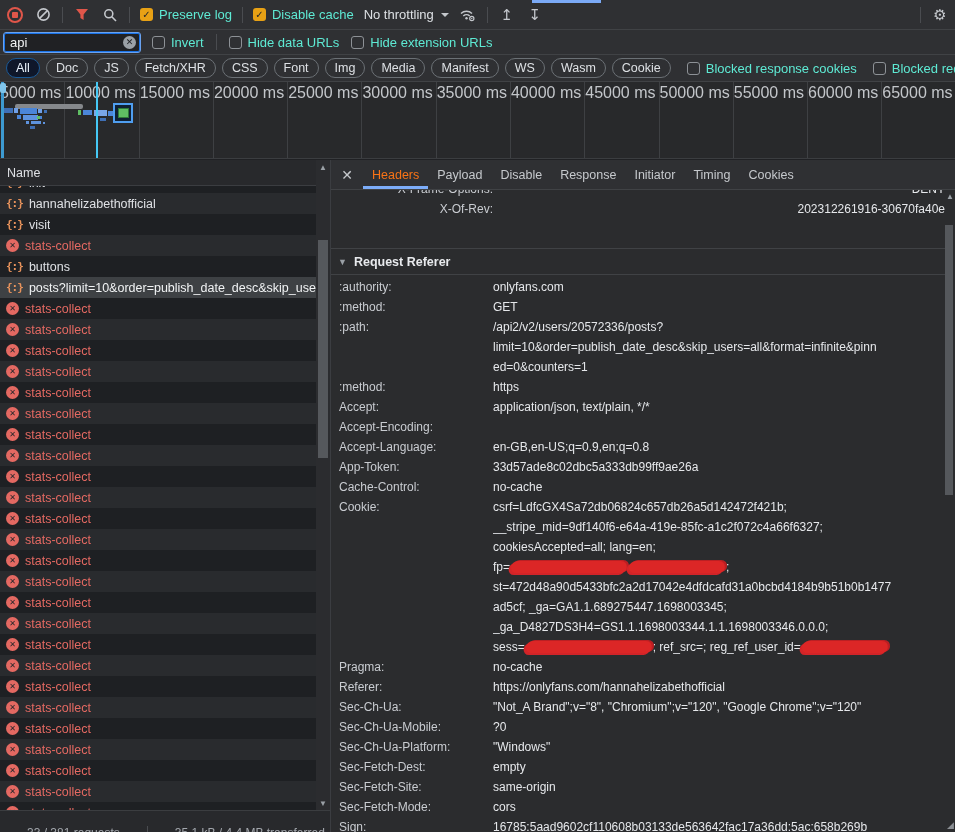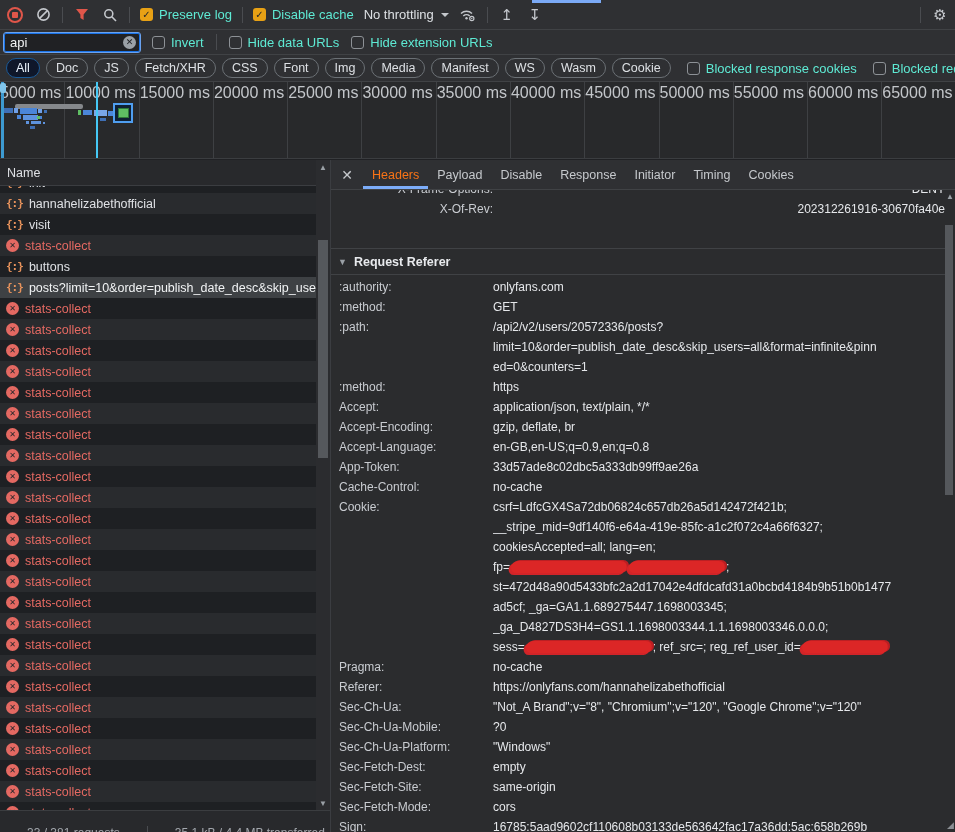--- a/index.html
+++ b/index.html
@@ -456,23 +456,20 @@
               </div>
             </div>
             <div class="hrow">
               <div class="hkey">Accept:</div>
               <div class="hval">
                 <div class="vline"><span class="vt">application/json, text/plain, */*</span></div>
               </div>
             </div>
             <div class="hrow">
               <div class="hkey">Accept-Encoding:</div>
-              <div class="hval">
-                <div class="vline"><span class="vt">gzip, deflate, br</span></div>
-              </div>
             </div>
             <div class="hrow">
               <div class="hkey">Accept-Language:</div>
               <div class="hval">
                 <div class="vline"><span class="vt">en-GB,en-US;q=0.9,en;q=0.8</span></div>
               </div>
             </div>
             <div class="hrow">
               <div class="hkey">App-Token:</div>
               <div class="hval">

